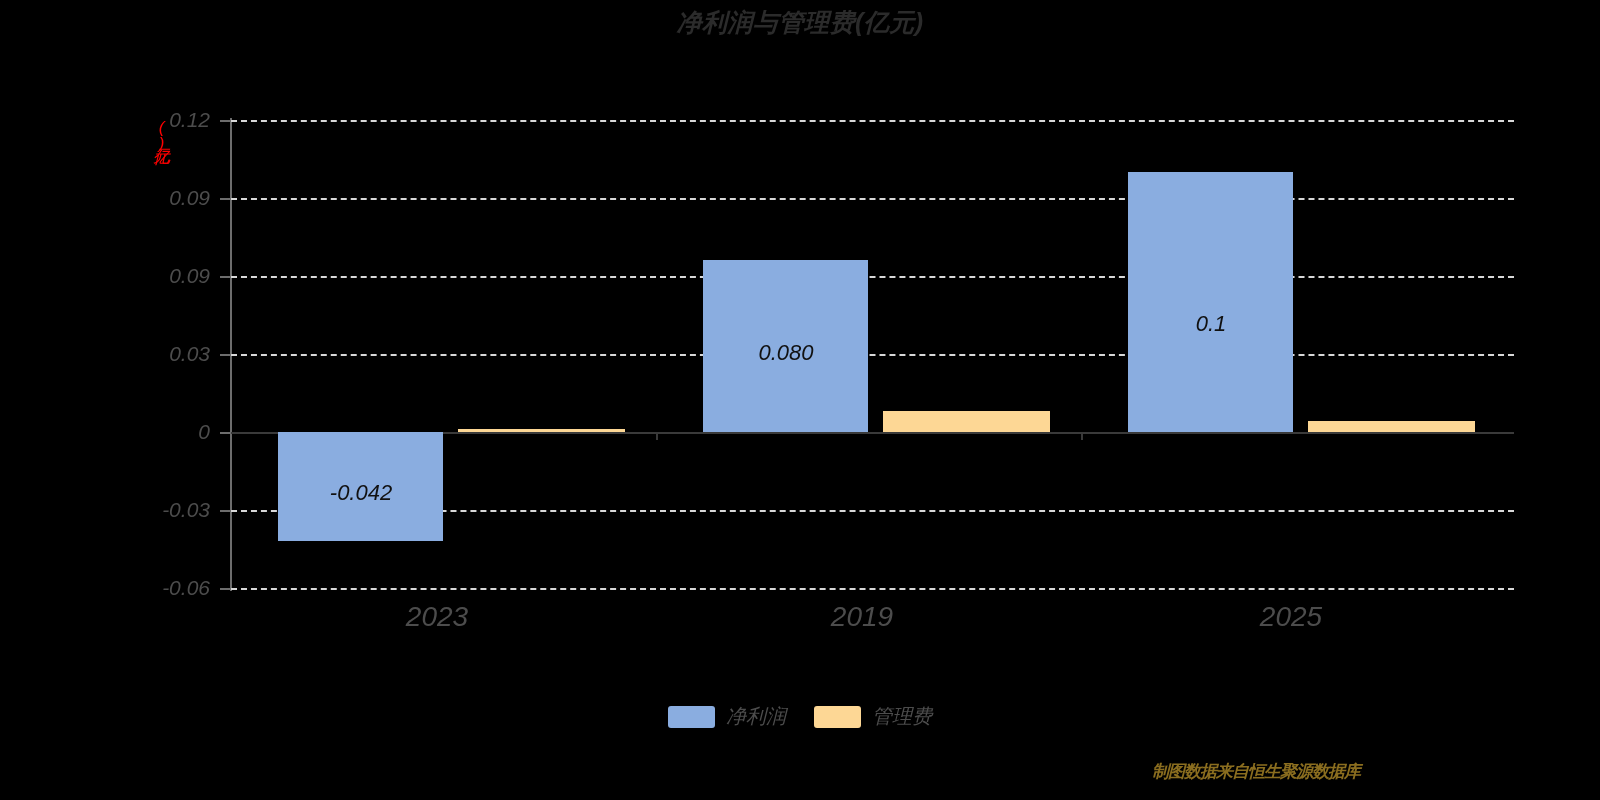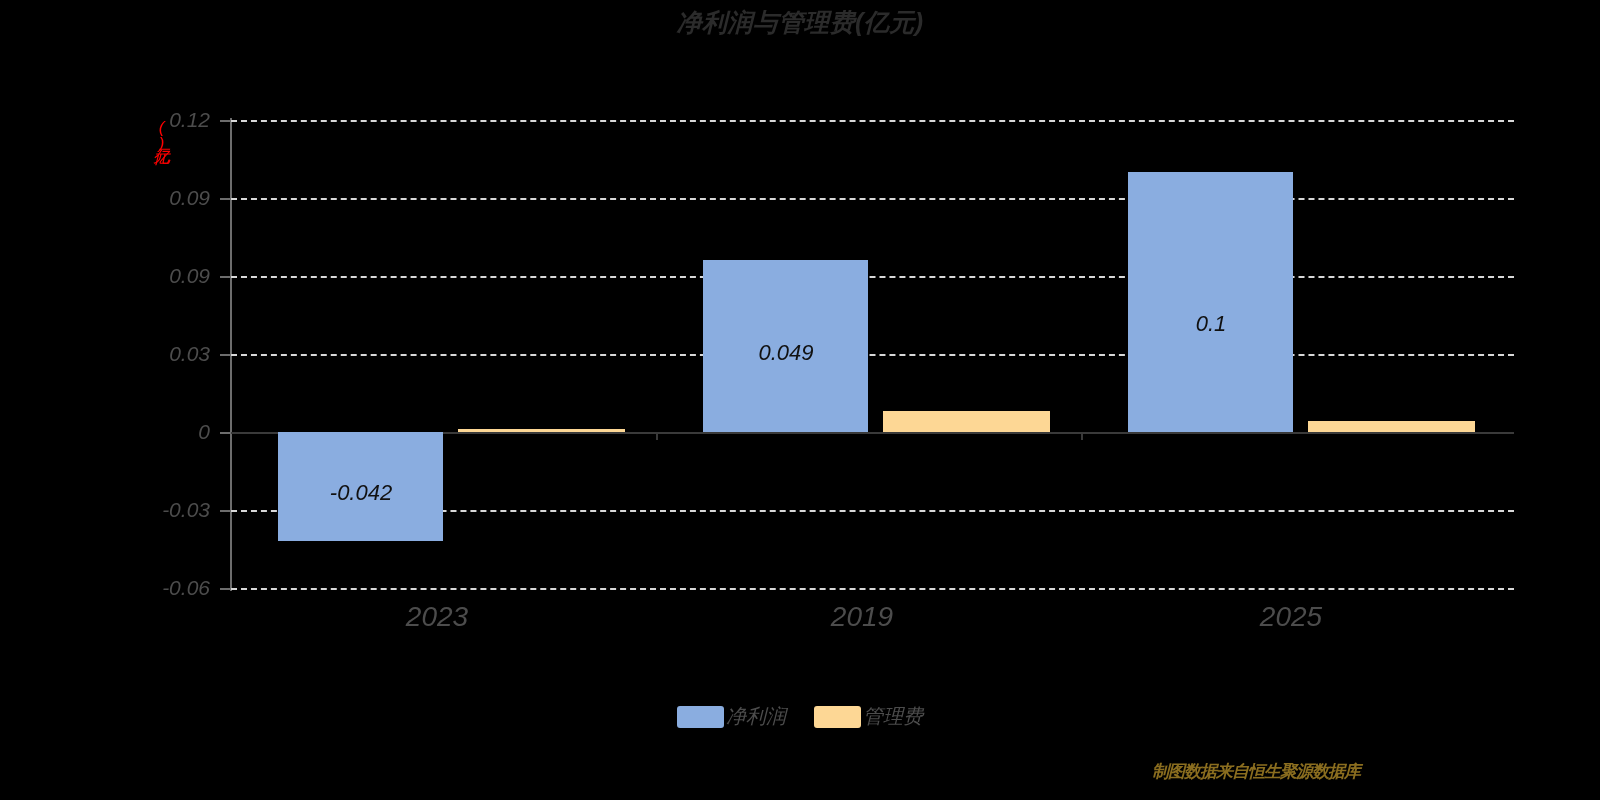--- a/index.html
+++ b/index.html
@@ -126,21 +126,21 @@
     top: 703px;
     width: 1600px;
     display: flex;
     justify-content: center;
     align-items: center;
     gap: 28px;
   }
   .legend-item {
     display: flex;
     align-items: center;
-    gap: 2px;
+    gap: 11px;
   }
   .legend-swatch {
     width: 47px;
     height: 22px;
     border-radius: 3px;
   }
   .legend-swatch.series-profit { background: #8AADE0; }
   .legend-swatch.series-admin  { background: #FDD795; }
   .legend-text {
     font-size: 20px;
@@ -201,21 +201,21 @@
 
     <div class="bar series-profit" style="left:472px; top:140px; width:165px; height:172px;"></div>
 
     <div class="bar series-admin" style="left:652px; top:291px; width:167px; height:21px;"></div>
 
     <div class="bar series-profit" style="left:897px; top:52px; width:165px; height:260px;"></div>
 
     <div class="bar series-admin" style="left:1077px; top:301px; width:167px; height:11px;"></div>
 
     <div class="bar-label" style="left:130px; top:360px;">-0.042</div>
-    <div class="bar-label" style="left:555px; top:220px;">0.049</div>
+    <div class="bar-label" style="left:555px; top:220px;">0.080</div>
     <div class="bar-label" style="left:980px; top:175px;margin-top:16px;">0.1</div>
   </div>
 
   <div class="x-sep" style="left:656px"></div>
   <div class="x-sep" style="left:1081px"></div>
 
   <div class="x-label" style="left:437px">2023</div>
   <div class="x-label" style="left:862px">2019</div>
   <div class="x-label" style="left:1291px">2025</div>
 

